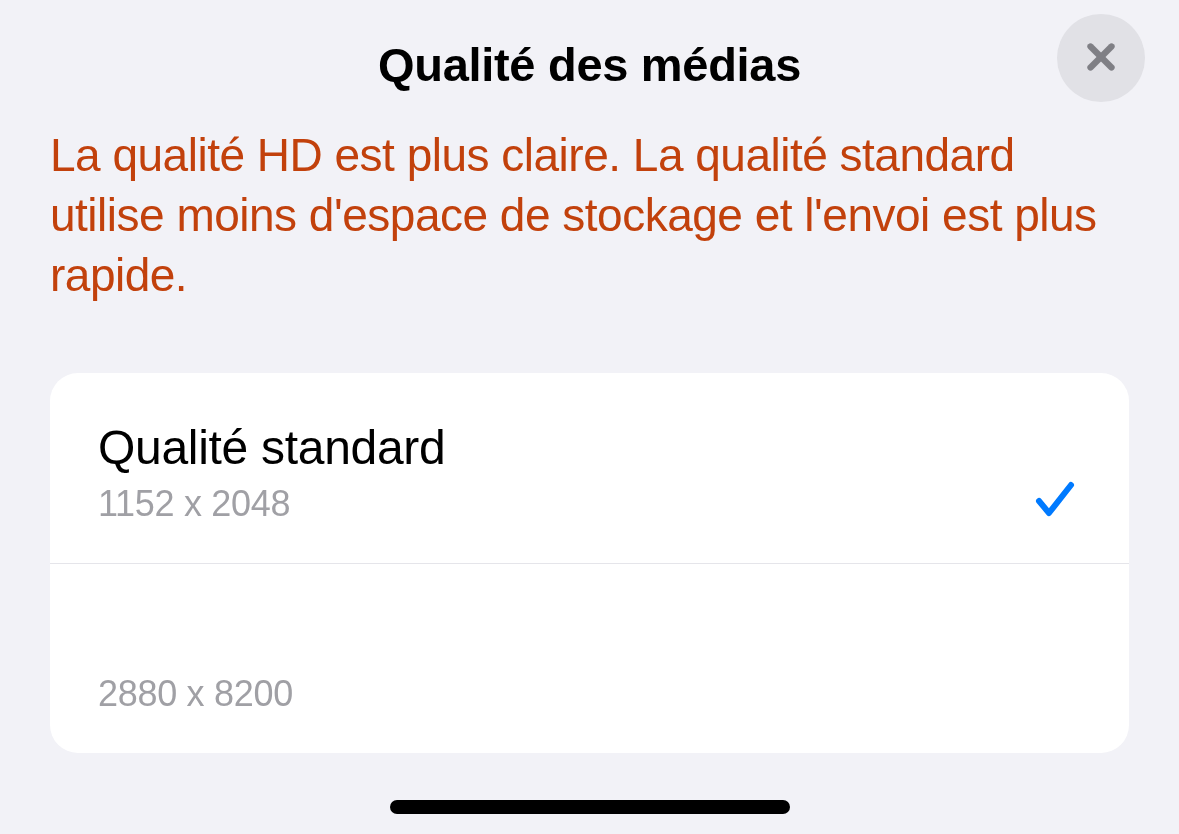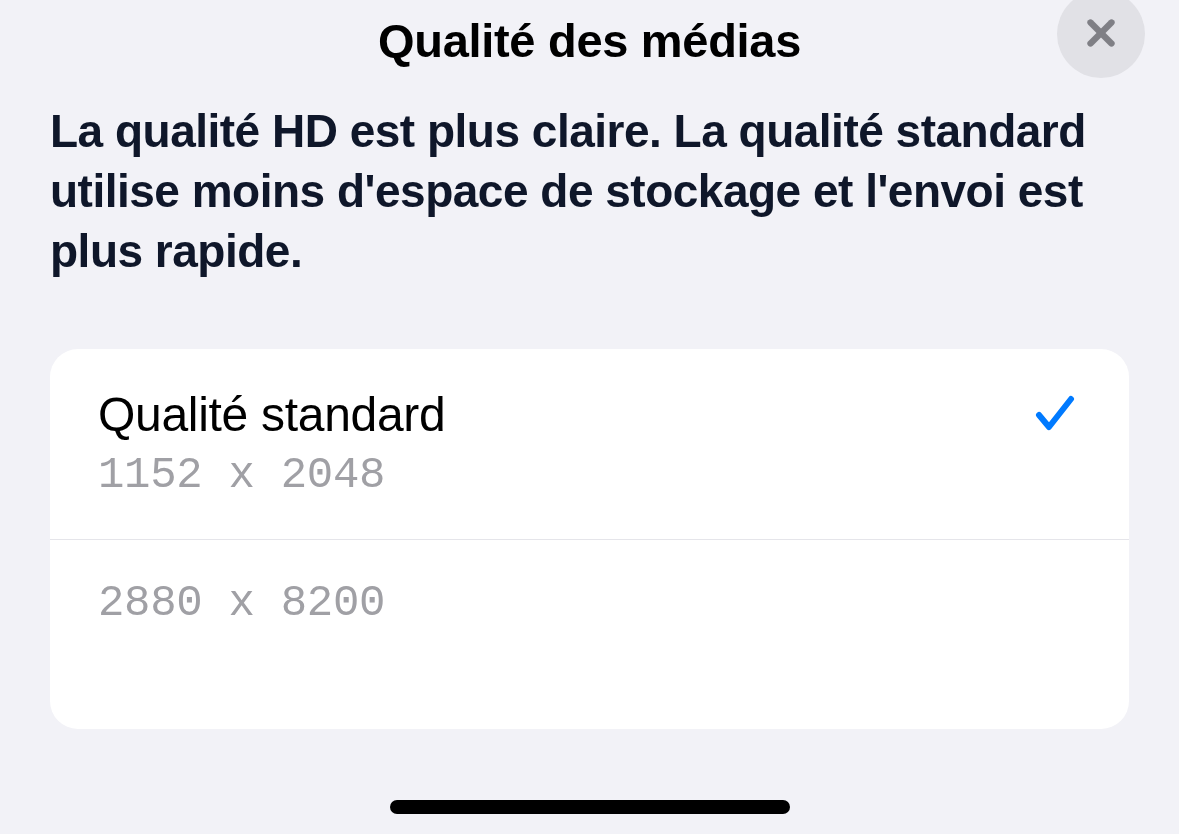--- a/index.html
+++ b/index.html
@@ -16,20 +16,21 @@
       overflow: hidden;
       position: relative;
     }
     
     .modal {
       width: 100%;
       height: 100%;
       border-radius: 8px;
       background: #f2f2f7;
       position: relative;
+      padding-top: 24px;
     }
     
     .header {
       display: flex;
       align-items: center;
       justify-content: center;
       position: relative;
       height: 80px;
     }
     
@@ -57,35 +58,35 @@
     
     .close-button svg {
       width: 42px;
       height: 42px;
     }
     
     .description {
       padding: 22px 50px 0 50px;
       font-size: 46px;
       line-height: 1.3;
-      color: #0f172a;
+      color: #c2410c;
       letter-spacing: -0.5px;
-      font-weight: 700;
+      font-weight: 400;
     }
     
     .options-container {
       margin: 68px 50px 0 50px;
       background: #fff;
       border-radius: 28px;
       overflow: hidden;
     }
     
     .option-row {
       display: flex;
-      align-items: flex-start;
+      align-items: flex-end;
       justify-content: space-between;
       padding: 38px 48px 38px 48px;
       cursor: pointer;
       min-height: 190px;
     }
     
     .option-row + .option-row {
       border-top: 1px solid #e5e5ea;
     }
     
@@ -96,25 +97,24 @@
     }
     
     .option-label {
       font-size: 48px;
       font-weight: 400;
       color: #000;
       letter-spacing: -0.3px;
     }
     
     .option-resolution {
-      font-size: 44px;
+      font-size: 36px;
       font-weight: 400;
       color: #a0a0a5;
       letter-spacing: -0.3px;
-      font-family: Liberation Mono, monospace;
     }
     
     .checkmark {
       width: 52px;
       height: 52px;
       display: flex;
       align-items: center;
       justify-content: center;
     }
     

